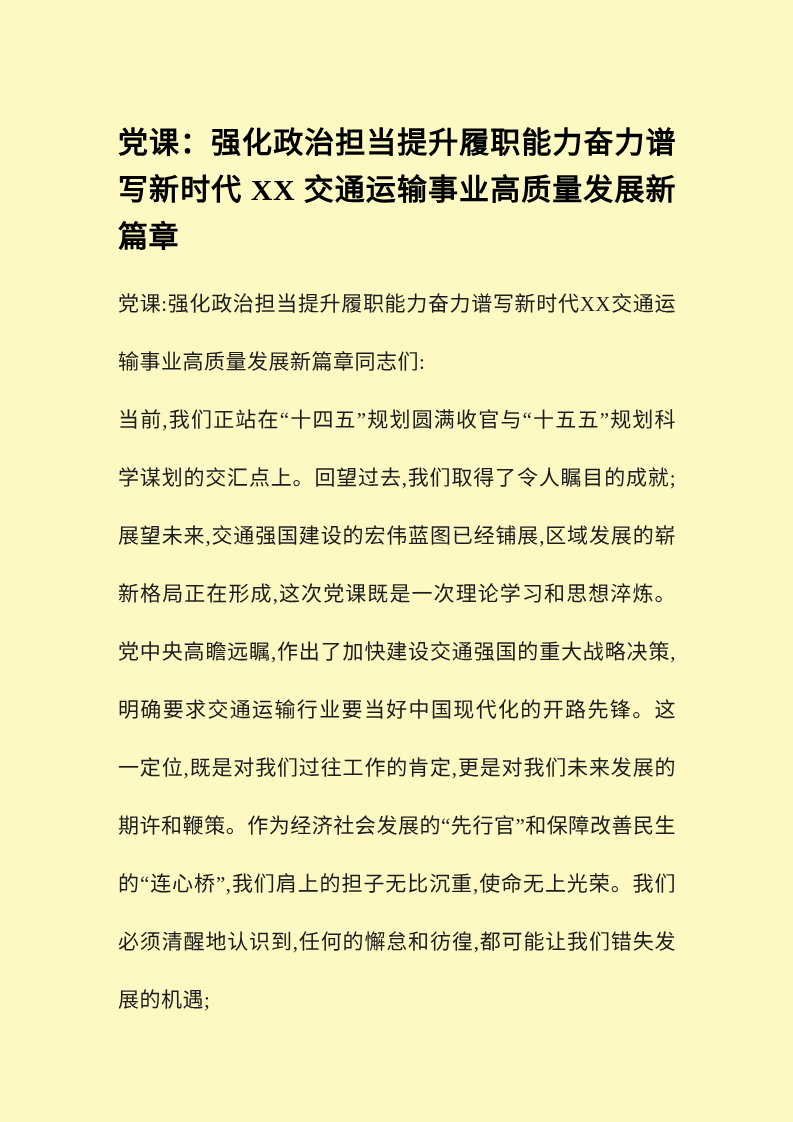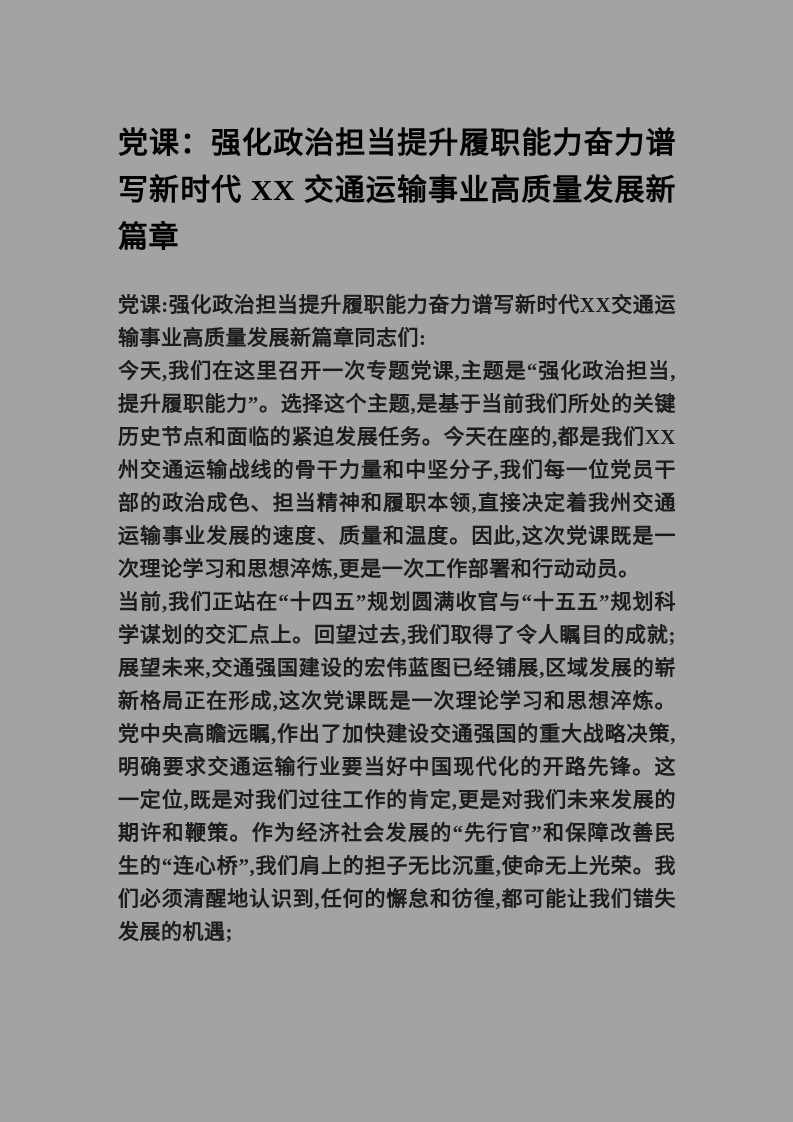--- a/index.html
+++ b/index.html
@@ -4,61 +4,60 @@
 <style>
   html, body {
     margin: 0;
     padding: 0;
     background: #ffffff;
   }
   .page {
     position: relative;
     width: 793px;
     height: 1122px;
-    background: #a3a3a3;
+    background: #fef9c3;
     overflow: hidden;
     font-family: "Liberation Serif", serif;
   }
   .content {
     position: absolute;
     left: 118px;
     top: 119px;
     width: 558px;
   }
   .doc-title {
     margin: 0;
     font-size: 30px;
     line-height: 47px;
     font-weight: 700;
     color: #000000;
     text-align: justify;
     text-justify: inter-character;
     letter-spacing: 0.5px;
   }
   .doc-body {
-    margin-top: 29px;
+    margin-top: 15px;
     font-size: 21px;
-    line-height: 33px;
-    font-weight: 700;
+    line-height: 58px;
+    font-weight: 400;
     color: #1c1c1c;
     text-align: justify;
     text-justify: inter-character;
     letter-spacing: 0.5px;
   }
   .doc-body p {
     margin: 0;
     padding: 0;
     text-indent: 0;
   }
 </style>
 </head>
 <body>
 
 <div class="page">
   <div class="content">
     <h1 class="doc-title">党课：强化政治担当提升履职能力奋力谱写新时代 XX 交通运输事业高质量发展新篇章</h1>
     <div class="doc-body">
       <p>党课:强化政治担当提升履职能力奋力谱写新时代XX交通运输事业高质量发展新篇章同志们:</p>
-      <p>今天,我们在这里召开一次专题党课,主题是“强化政治担当,提升履职能力”。选择这个主题,是基于当前我们所处的关键历史节点和面临的紧迫发展任务。今天在座的,都是我们XX州交通运输战线的骨干力量和中坚分子,我们每一位党员干部的政治成色、担当精神和履职本领,直接决定着我州交通运输事业发展的速度、质量和温度。因此,这次党课既是一次理论学习和思想淬炼,更是一次工作部署和行动动员。</p>
       <p>当前,我们正站在“十四五”规划圆满收官与“十五五”规划科学谋划的交汇点上。回望过去,我们取得了令人瞩目的成就;展望未来,交通强国建设的宏伟蓝图已经铺展,区域发展的崭新格局正在形成,这次党课既是一次理论学习和思想淬炼。党中央高瞻远瞩,作出了加快建设交通强国的重大战略决策,明确要求交通运输行业要当好中国现代化的开路先锋。这一定位,既是对我们过往工作的肯定,更是对我们未来发展的期许和鞭策。作为经济社会发展的“先行官”和保障改善民生的“连心桥”,我们肩上的担子无比沉重,使命无上光荣。我们必须清醒地认识到,任何的懈怠和彷徨,都可能让我们错失发展的机遇;</p>
     </div>
   </div>
 </div>
 
 </body></html>

